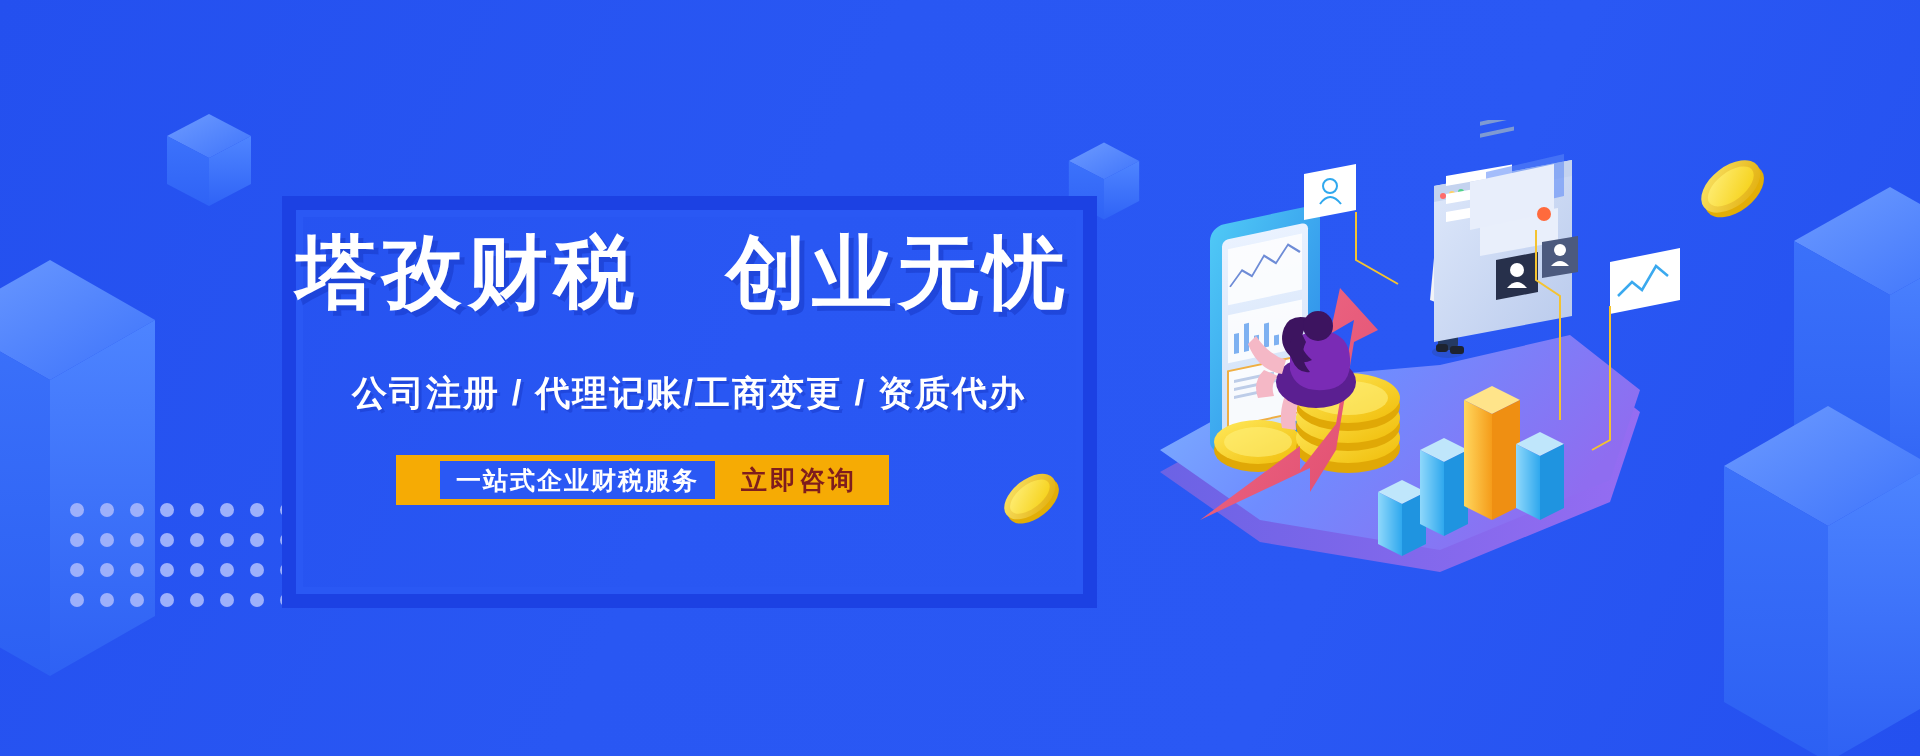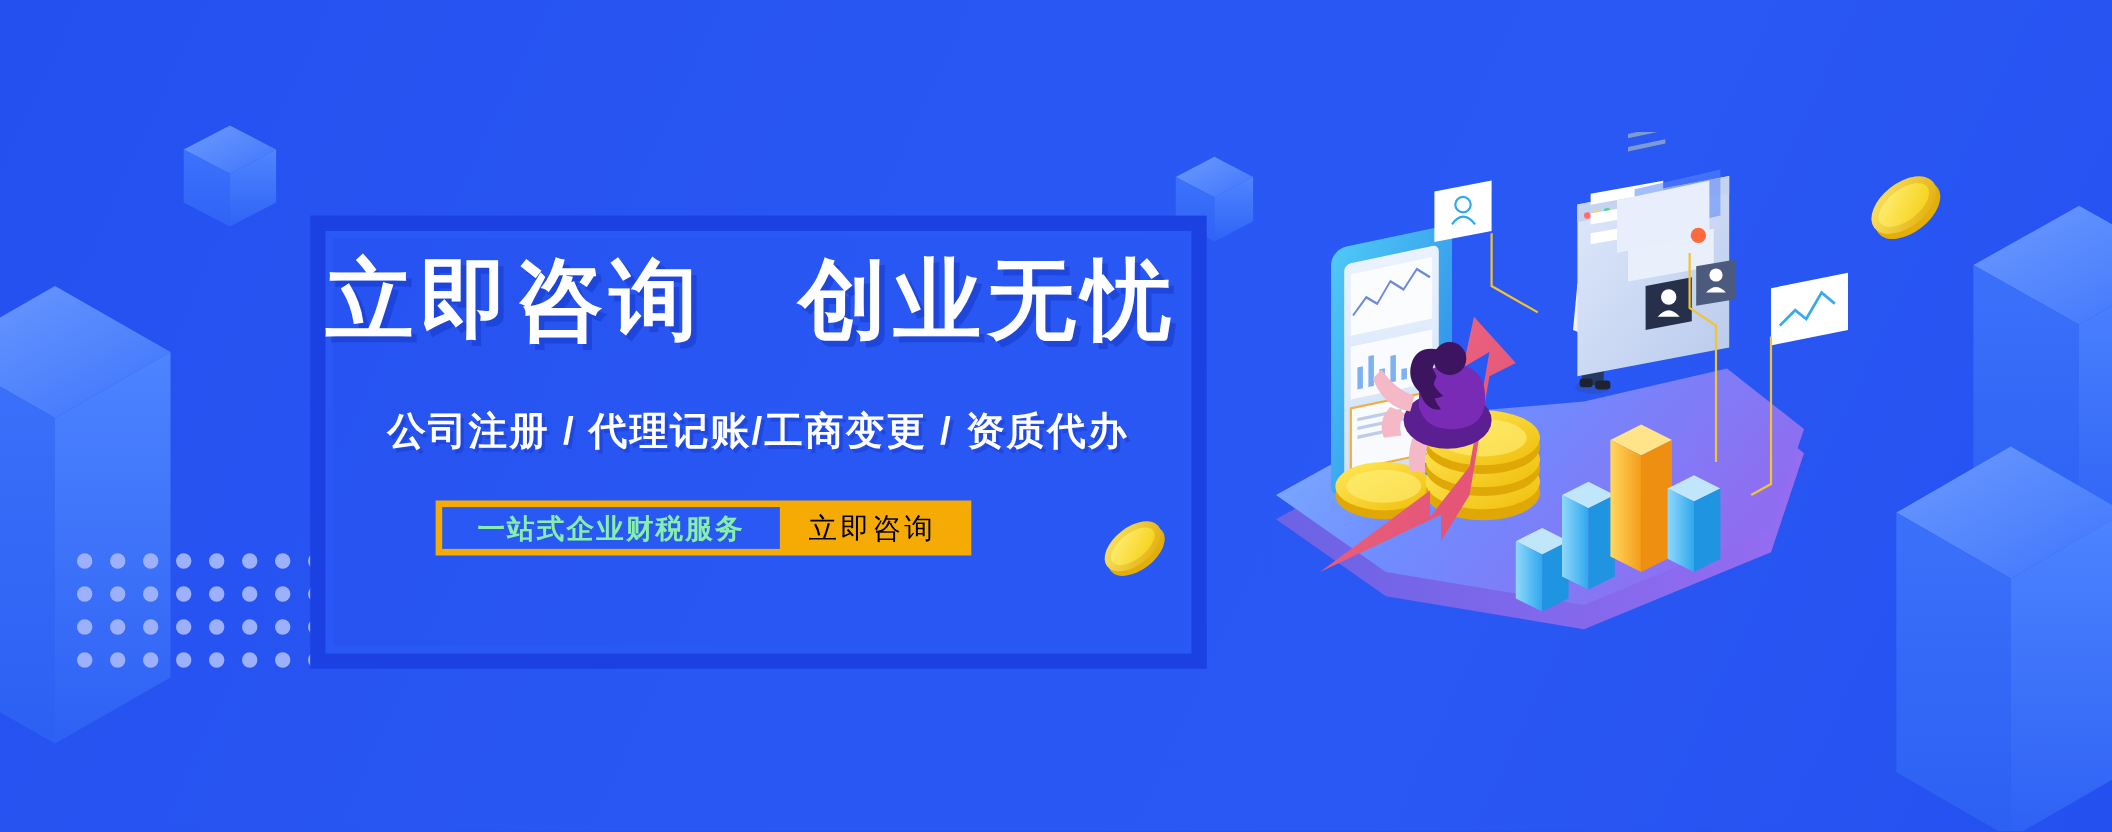--- a/index.html
+++ b/index.html
@@ -51,26 +51,26 @@
     text-shadow:3px 3px 0 rgba(20,50,190,.40);
   }
 
   
   #cta-group{
     position:absolute;left:396px;top:455px;
     height:50px;display:flex;align-items:stretch;
     background:#f6ab04;padding:6px;box-sizing:border-box;
   }
   #cta-tag{
-    background:#2a58f4;color:#86efac;font-size:25px;font-weight:bold;
+    background:#2a58f4;color:#ffffff;font-size:25px;font-weight:bold;
     letter-spacing:2px;display:flex;align-items:center;justify-content:center;
-    padding:0 32px;white-space:nowrap;
+    padding:0 16px;white-space:nowrap;margin-left:38px;
   }
   #cta-action{
-    color:#000000;font-size:26px;font-weight:normal;letter-spacing:3px;
+    color:#7f1d1d;font-size:26px;font-weight:bold;letter-spacing:3px;
     display:flex;align-items:center;justify-content:center;
     padding:0 26px;white-space:nowrap;
   }
 
   
   #illustration{position:absolute;left:1140px;top:120px;width:560px;height:480px;}
 </style>
 </head>
 <body>
 
@@ -385,21 +385,21 @@
       <ellipse cx="40" cy="44" rx="33" ry="19" fill="#e2ae07"></ellipse>
       <ellipse cx="40" cy="38" rx="33" ry="19" fill="url(#coinEdge1)"></ellipse>
       <ellipse cx="40" cy="38" rx="26" ry="13" fill="url(#coinFace1)"></ellipse>
     </g>
   </svg>
 
   <div id="text-frame">
     <div id="text-frame-inner"></div>
   </div>
 
-  <div id="headline">立即咨询　创业无忧</div>
+  <div id="headline">塔孜财税　创业无忧</div>
   <div id="subline">公司注册 / 代理记账/工商变更 / 资质代办</div>
 
   <div id="cta-group">
     <div id="cta-tag">一站式企业财税服务</div>
     <div id="cta-action">立即咨询</div>
   </div>
 
 </div>
 
 </body></html>

